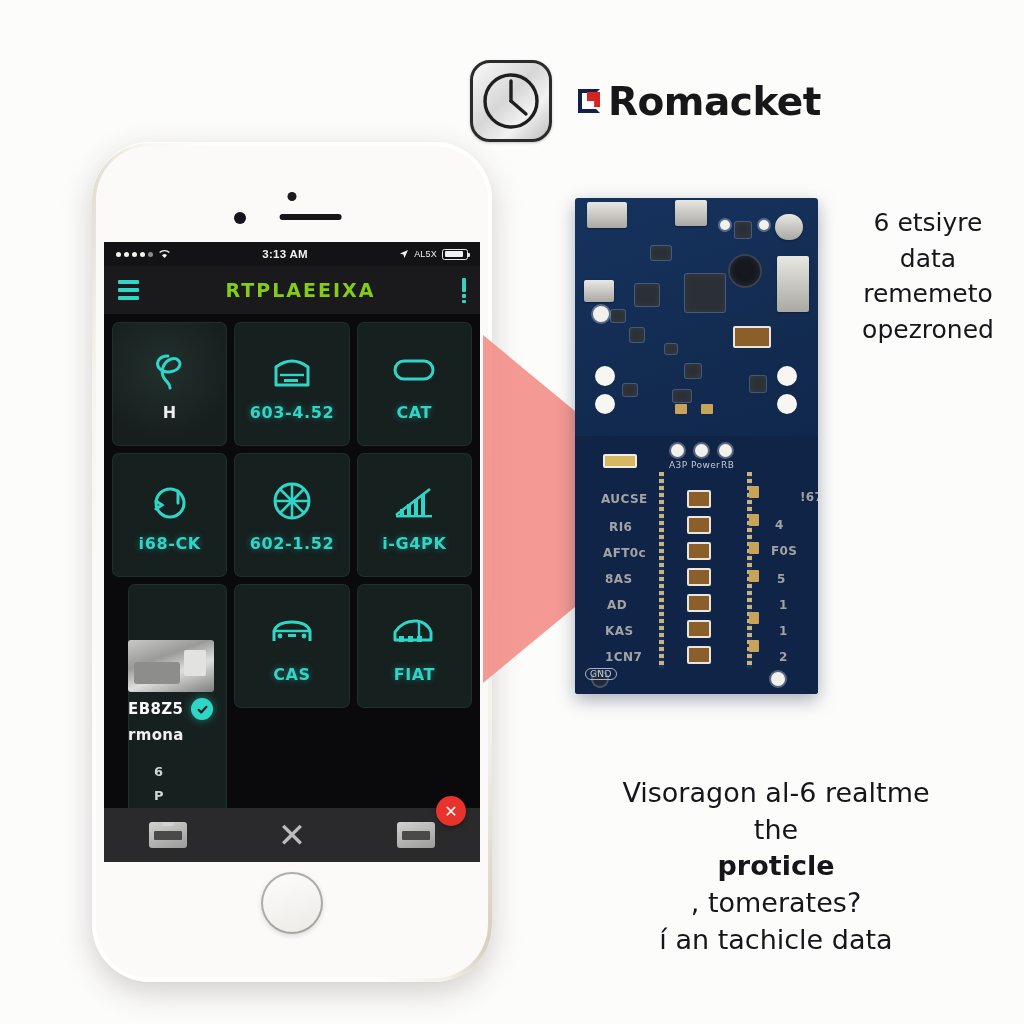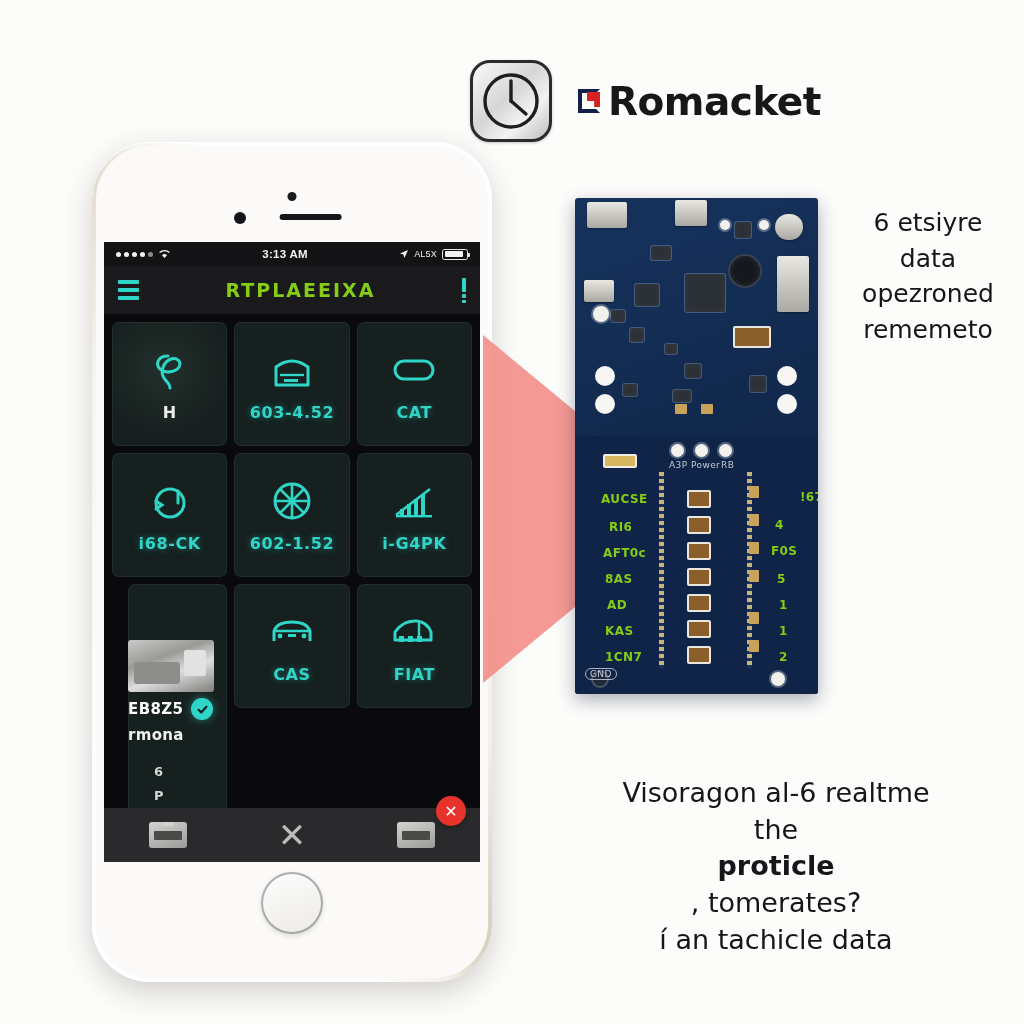--- a/index.html
+++ b/index.html
@@ -176,21 +176,21 @@
   }
   .pcb-top{position:absolute;inset:0 0 52% 0;}
   .pcb-bot{position:absolute;inset:48% 0 0 0;background:#0f2446;}
   .pad{position:absolute;border-radius:50%;background:#f3f1ec;box-shadow:0 0 0 2px rgba(190,200,215,.4);}
   .conn{position:absolute;background:linear-gradient(180deg,#e8e7e2,#a9a8a3);border-radius:2px;box-shadow:0 1px 2px rgba(0,0,0,.35);}
   .chip{position:absolute;background:#2b2f36;border-radius:2px;box-shadow:0 0 0 1px rgba(160,175,200,.35), inset 0 0 6px rgba(255,255,255,.06);}
   .cap{position:absolute;background:#15181d;border-radius:50%;box-shadow:0 0 0 2px #3a4250, inset 0 0 6px #2a2f38;}
   .smd{position:absolute;background:#c9a35a;border-radius:1px;}
   .smdbig{position:absolute;background:#8a5f2a;border:2px solid #e9e6df;border-radius:2px;box-sizing:border-box;}
   .rail{position:absolute;width:5px;background:repeating-linear-gradient(180deg,#c9b37a 0 4px,#16335e 4px 7px);}
-  .silk{position:absolute;color:#84cc16;font-size:12px;font-weight:bold;font-family:"DejaVu Sans",sans-serif;letter-spacing:.4px;}
+  .silk{position:absolute;color:#a3a3a3;font-size:12px;font-weight:bold;font-family:"DejaVu Sans",sans-serif;letter-spacing:.4px;}
   .silk.sm{font-size:9px;color:#c2c9d6;font-weight:normal;}
   .pcb-hole{position:absolute;border-radius:50%;background:#f7f6f2;}
 
   
   .side-copy{
     position:absolute;left:838px;top:205px;width:180px;
     text-align:center;color:#16161a;font-size:25px;line-height:1.42;
     font-family:"DejaVu Sans",sans-serif;
   }
   .side-copy span{display:block;}
@@ -491,22 +491,22 @@
 
       <span class="pad" style="left:18px;top:236px;width:14px;height:14px;background:#20283a;box-shadow:0 0 0 2px #4b5566;"></span>
       <span class="pad" style="left:196px;top:236px;width:14px;height:14px;"></span>
       <span class="silk sm" style="left:10px;top:232px;border:1px solid #aab4c4;border-radius:6px;padding:0 4px;">GND</span>
     </div>
   </div>
 
   <div class="side-copy">
     <span>6 etsiyre</span>
     <span>data</span>
+    <span>rememeto</span>
     <span>opezroned</span>
-    <span>rememeto</span>
   </div>
 
   <div class="bottom-copy">
     <span>Visoragon al-6 realtme</span>
     <span><span>the </span><b>proticle</b><span>, tomerates?</span></span>
     <span>í an tachicle data</span>
   </div>
 
 </div>
 

